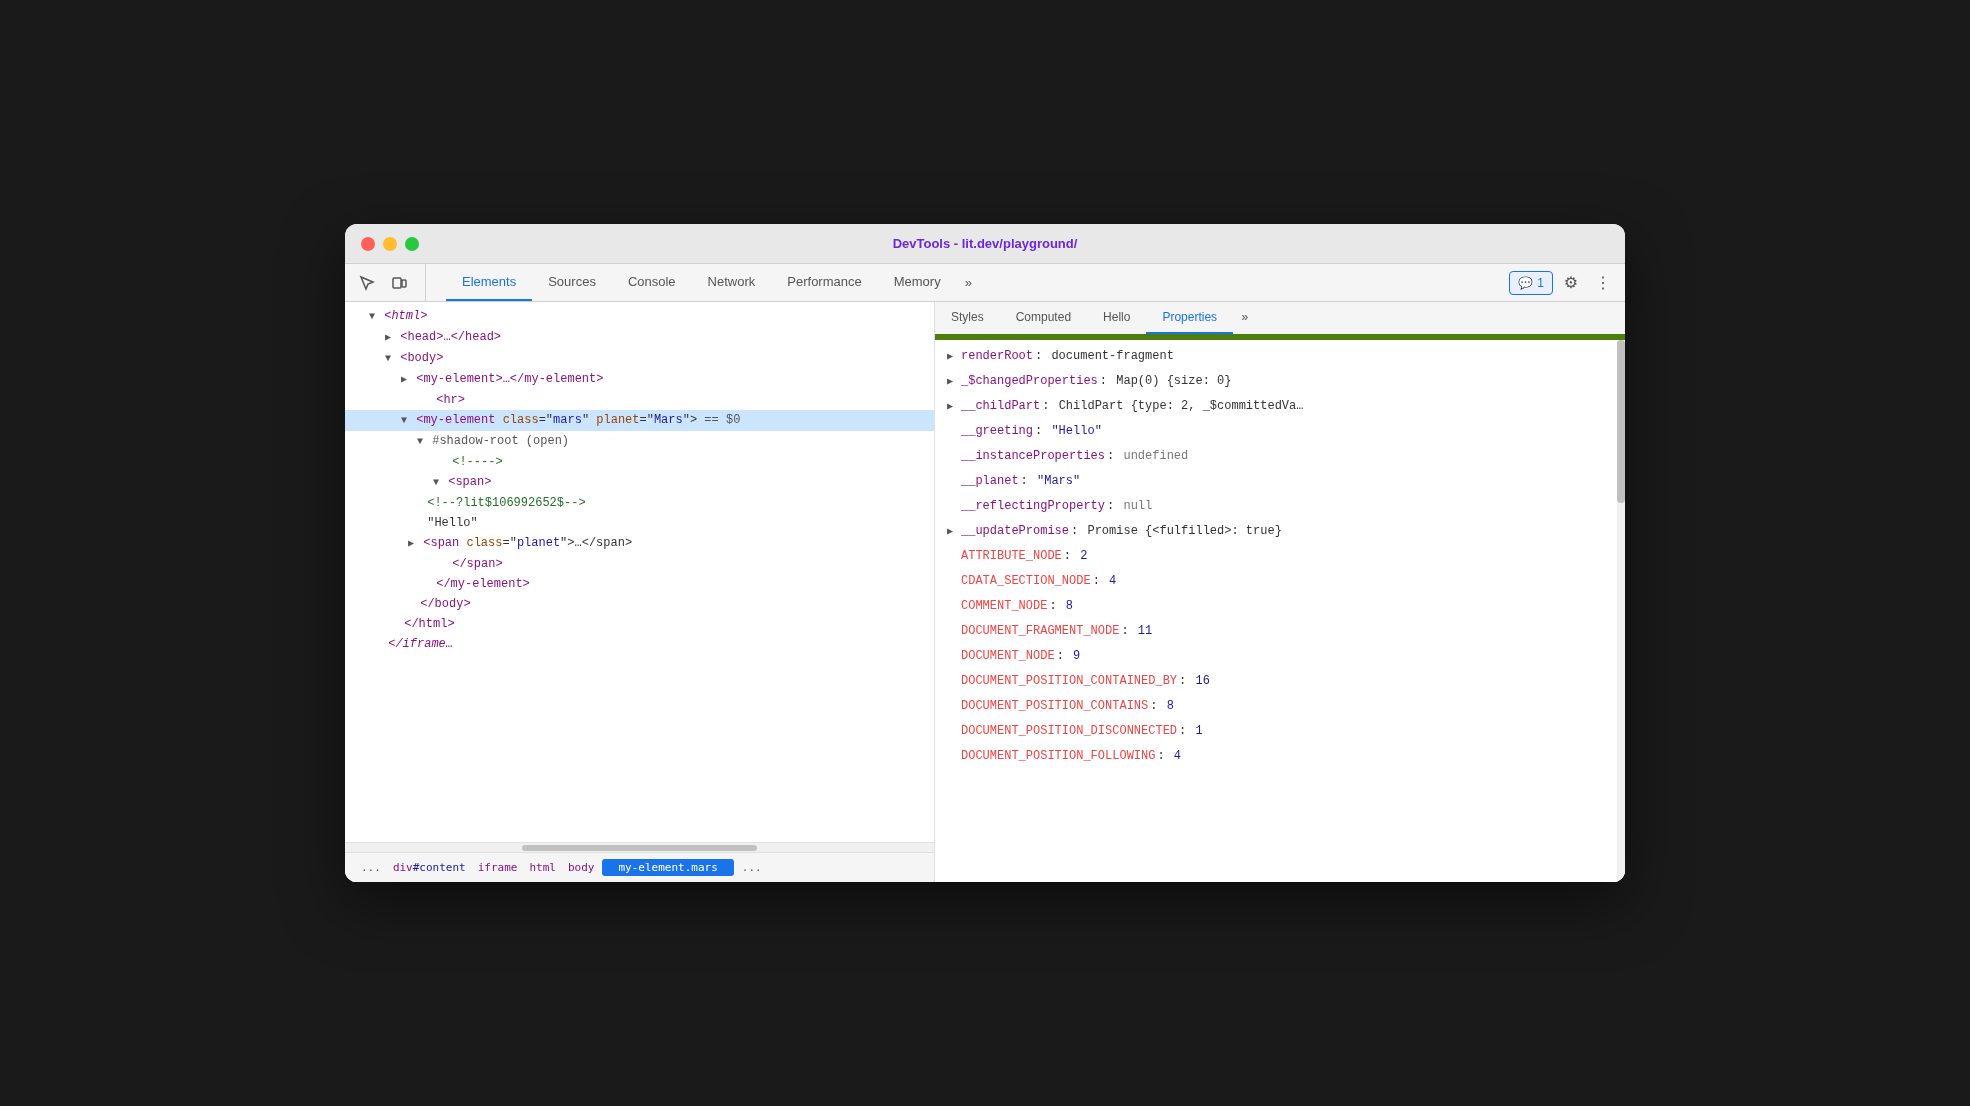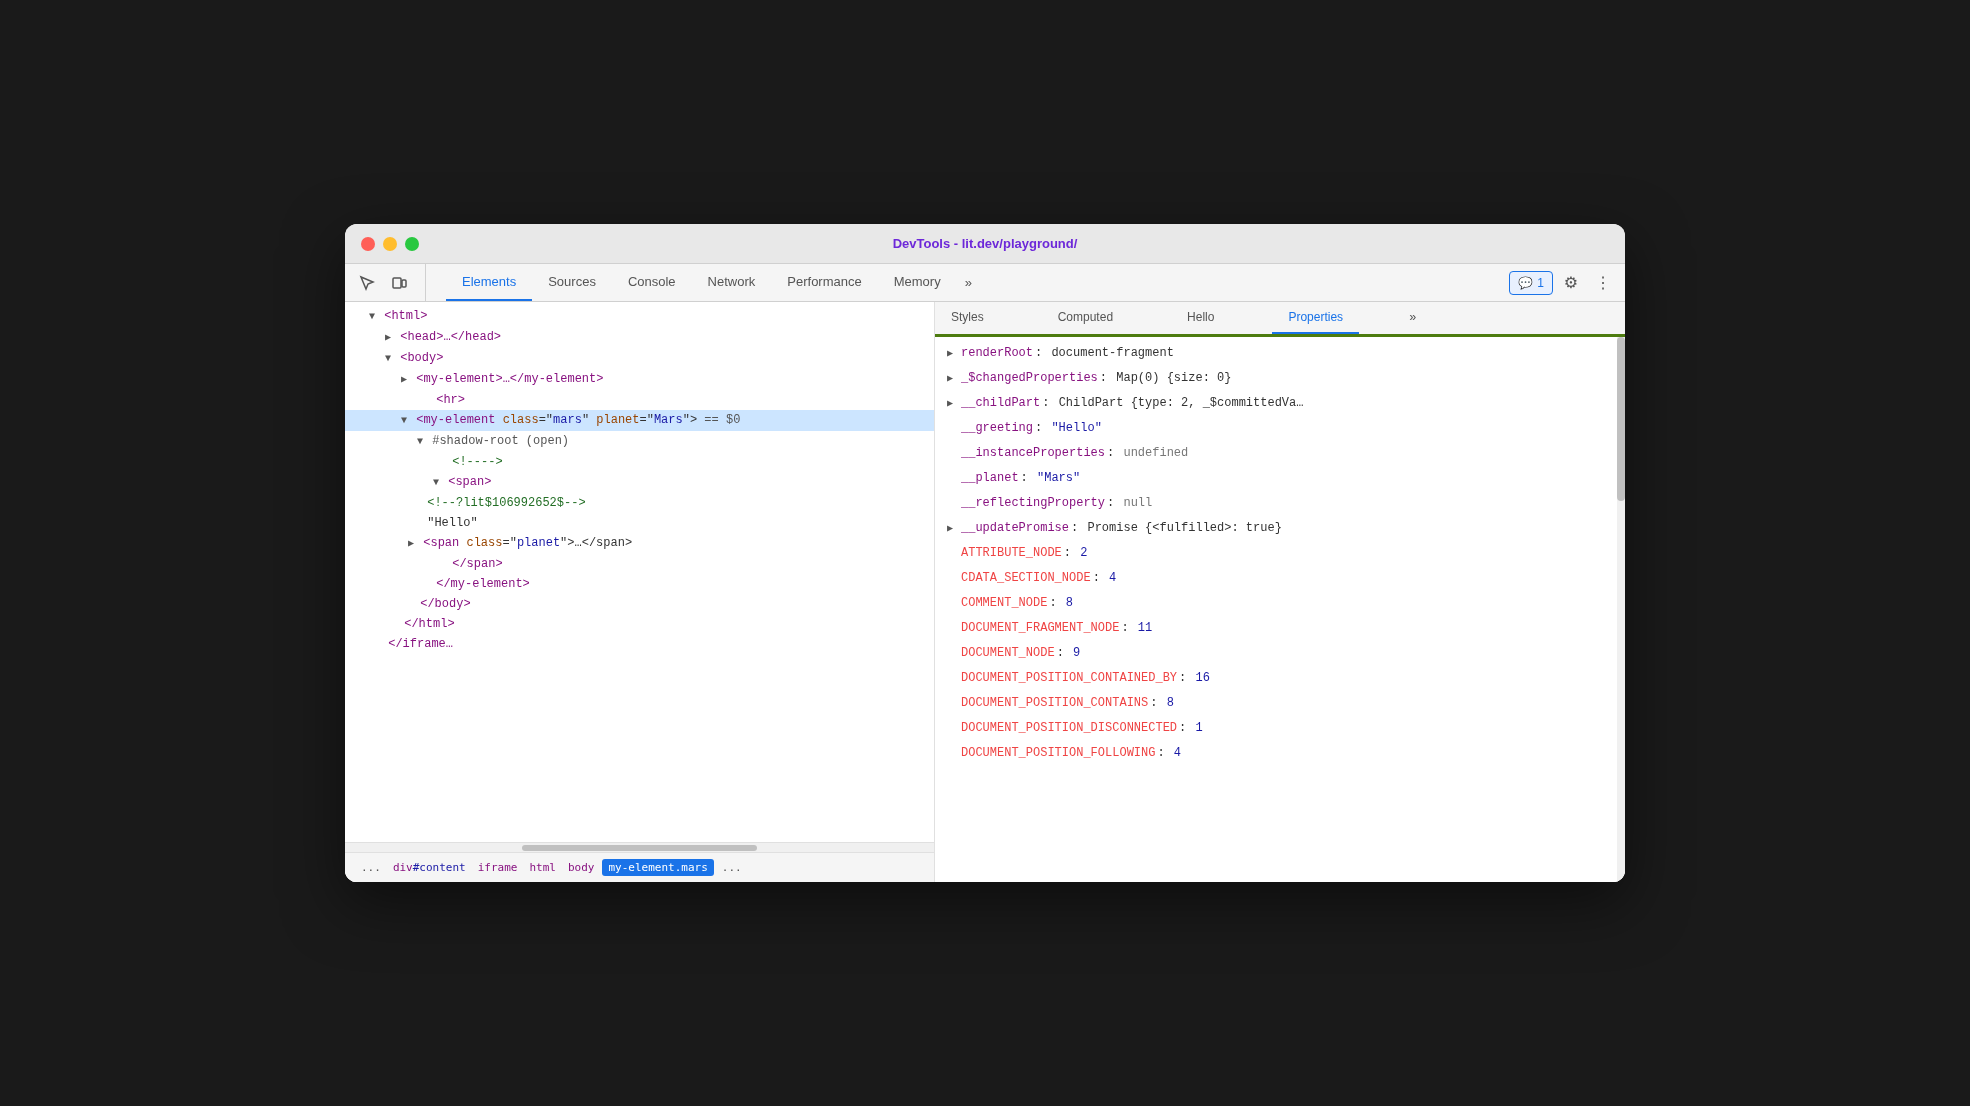--- a/index.html
+++ b/index.html
@@ -154,21 +154,21 @@
     }
     .dom-line {
       padding: 1px 0 1px 8px;
       white-space: nowrap;
       line-height: 18px;
       color: #333;
     }
     .dom-line.selected {
       background: #cce5ff;
     }
-    .indent-1 { padding-left: 24px; }
+    .indent-1 { padding-left: 24px; font-style: italic; }
     .indent-2 { padding-left: 40px; }
     .indent-3 { padding-left: 56px; }
     .indent-4 { padding-left: 72px; }
     .indent-5 { padding-left: 88px; }
     .indent-6 { padding-left: 63px; font-family: Liberation Mono, monospace; }
     .tag { color: #881280; }
     .attr-name { color: #994500; }
     .attr-value { color: #1a1aa6; }
     .comment { color: #236e25; }
     .triangle { color: #555; font-size: 10px; margin-right: 2px; }
@@ -215,23 +215,22 @@
       flex: 1;
       display: flex;
       flex-direction: column;
       background: #fff;
       font-family: 'Menlo', 'Monaco', 'Courier New', monospace;
       font-size: 12px;
     }
     .props-tabs {
       display: flex;
       align-items: stretch;
-      border-bottom: 3px solid #4d7c0f;
+      border-bottom: 6px solid #4d7c0f;
       background: #f5f5f5;
-      gap: 42px;
     }
     .props-tab {
       padding: 8px 16px;
       font-size: 12px;
       color: #555;
       cursor: pointer;
       border-bottom: 2px solid transparent;
       font-family: -apple-system, BlinkMacSystemFont, 'Segoe UI', sans-serif;
     }
     .props-tab.active {
@@ -444,21 +443,21 @@
         </span>
         <span class="breadcrumb-item">
           <span class="bc-tag">iframe</span>
         </span>
         <span class="breadcrumb-item">
           <span class="bc-tag">html</span>
         </span>
         <span class="breadcrumb-item">
           <span class="bc-tag">body</span>
         </span>
-        <span class="breadcrumb-item active" style="background:#1a73e8;color:#fff;border-radius:3px;padding:2px 6px;">
+        <span class="breadcrumb-item active" style="background:#1a73e8;color:#fff;border-radius:3px;padding:2px 16px;">
           <span>my-element.mars</span>
         </span>
         <span class="breadcrumb-item">...</span>
       </div>
     </div>
 
     <div class="props-panel">
 
       <div class="props-tabs">
         <div class="props-tab">

